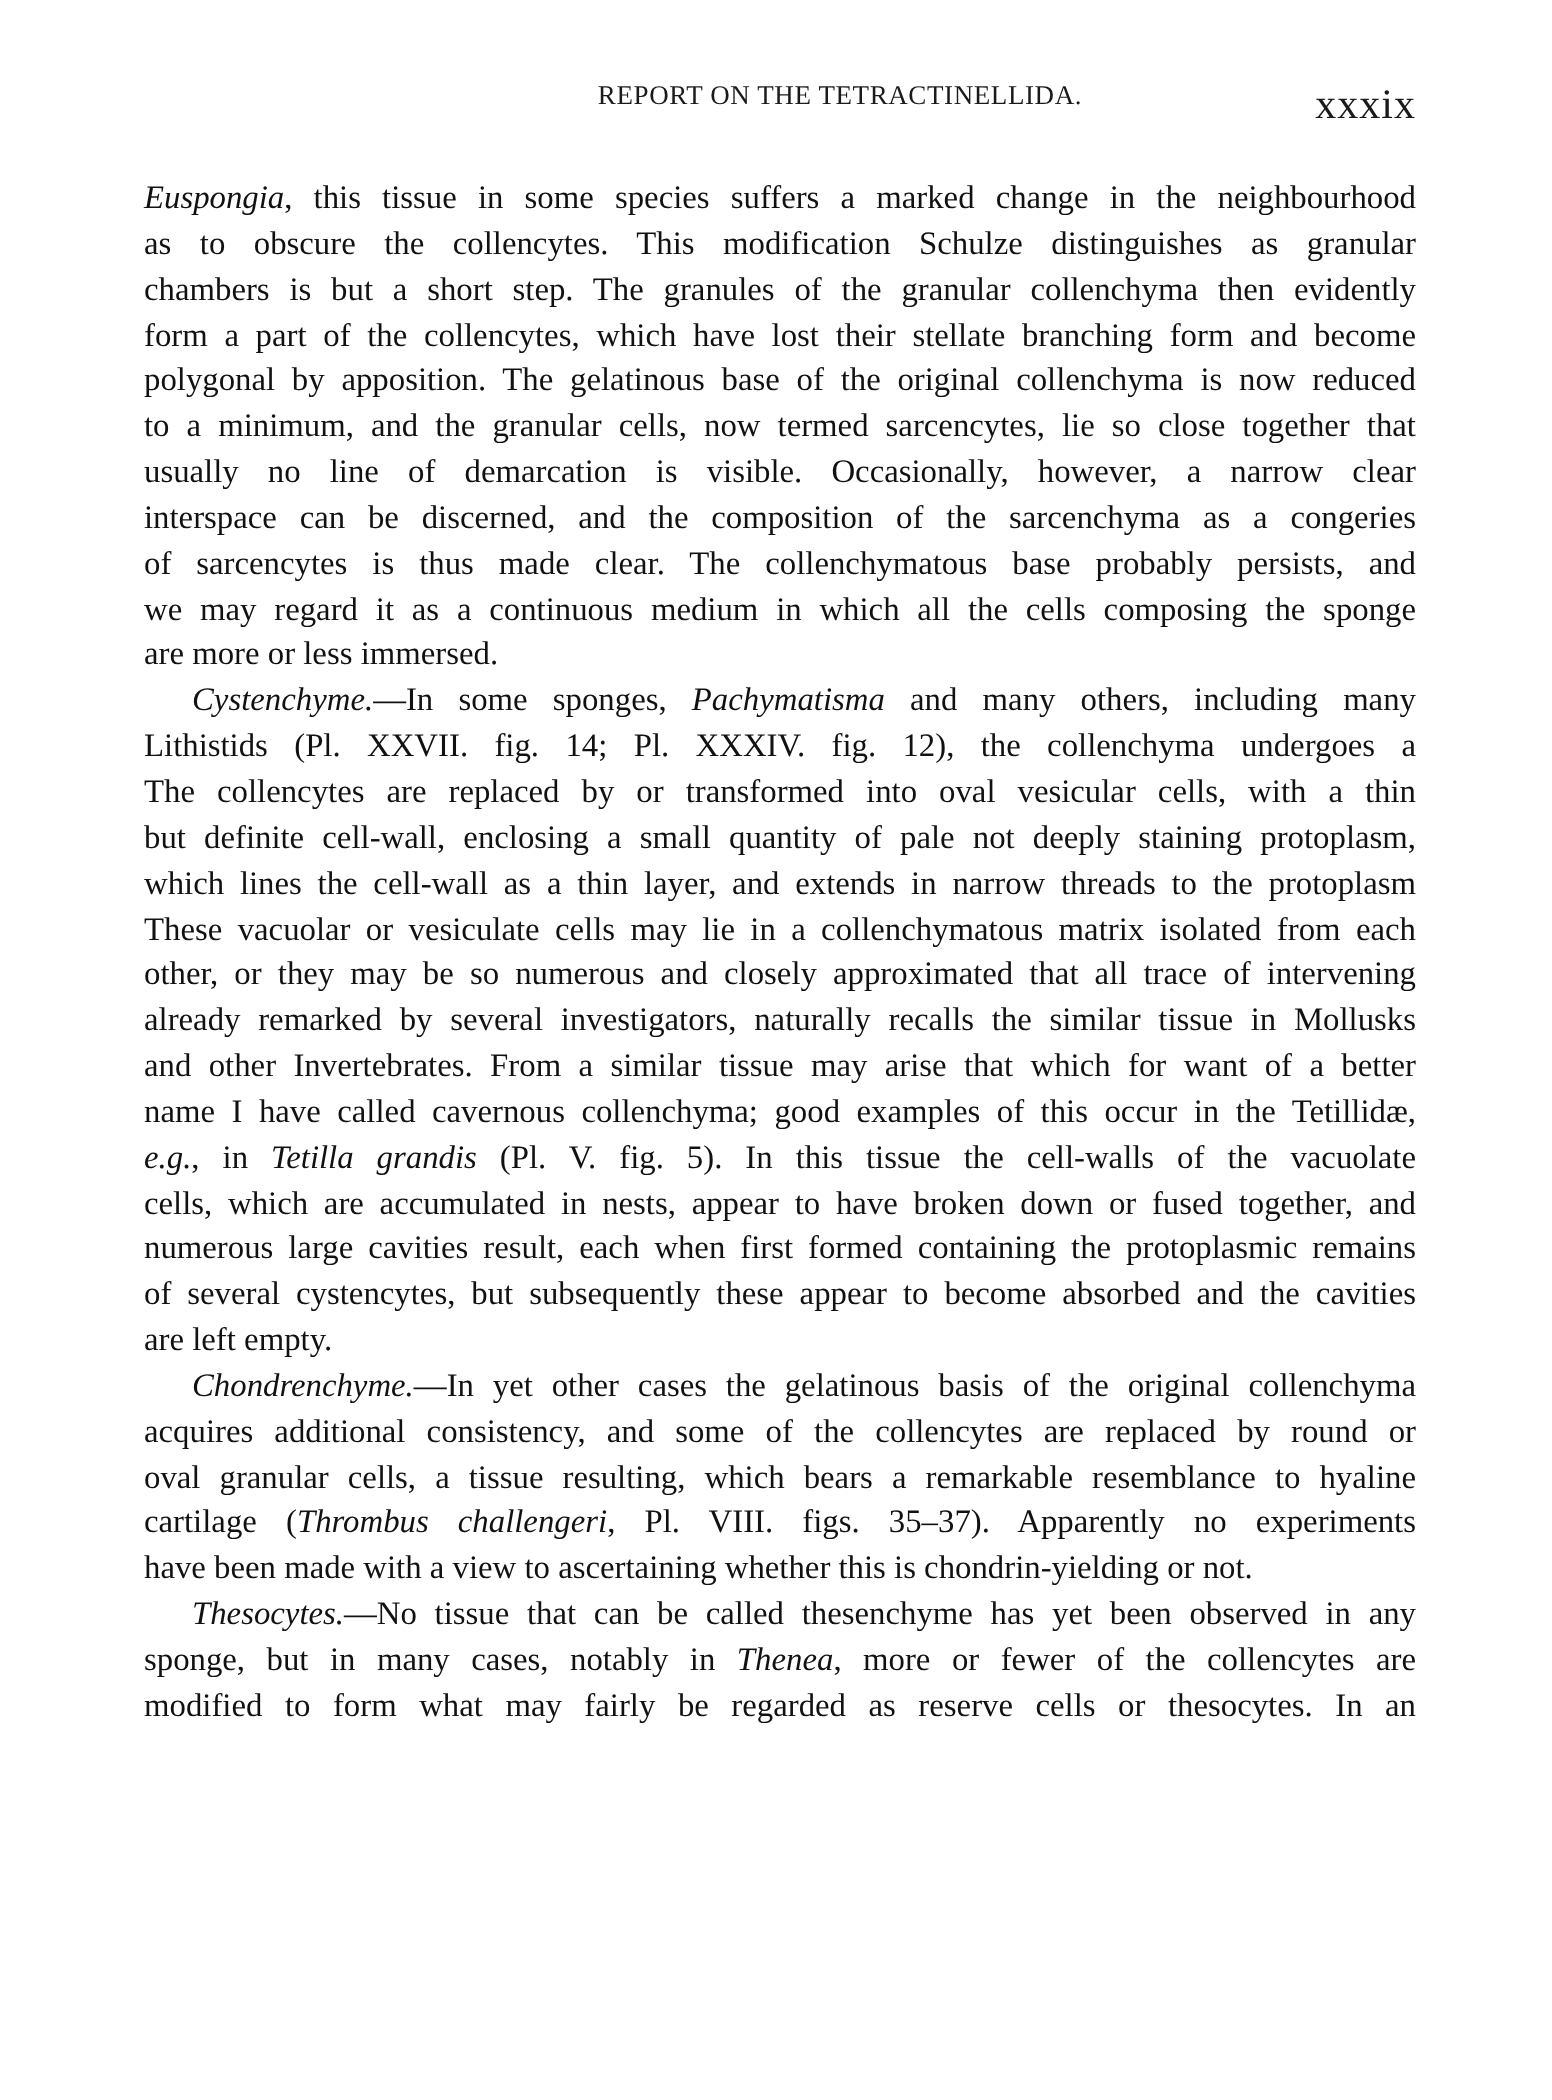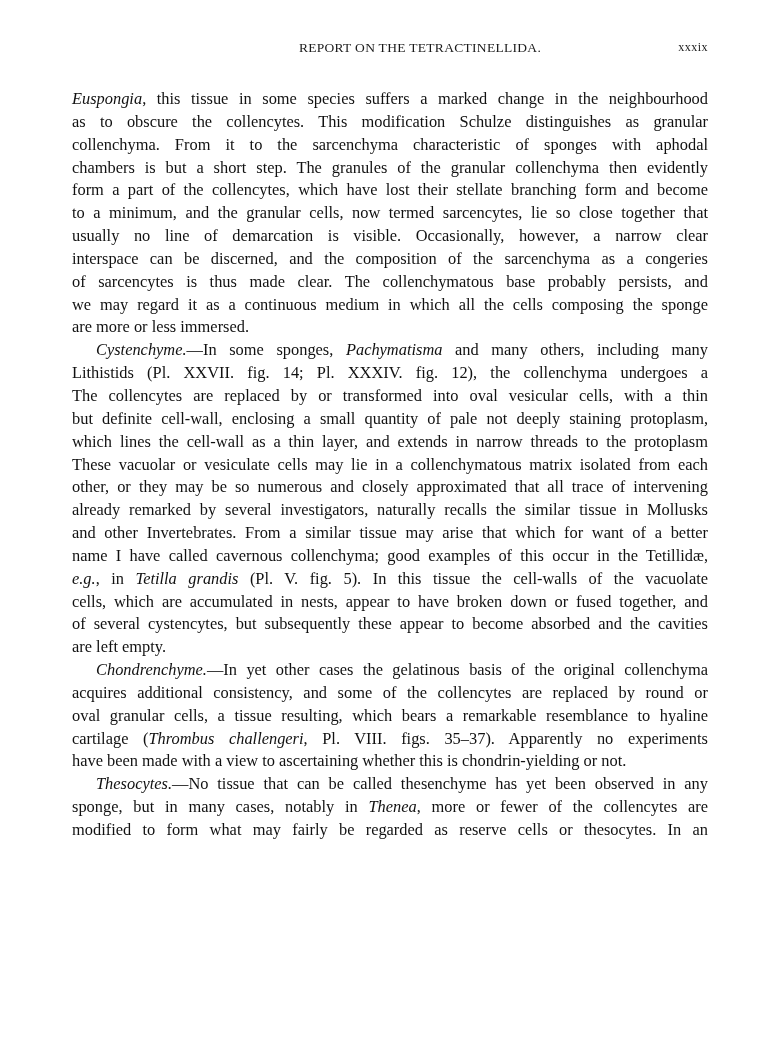--- a/index.html
+++ b/index.html
@@ -1,21 +1,21 @@
 <!DOCTYPE html>
 <html><head>
 <meta charset="utf-8">
 <style>
   html, body { margin: 0; padding: 0; background: #ffffff; }
   body { width: 776px; height: 1050px; position: relative; overflow: hidden; }
   .page { position: absolute; left: 0; top: 0; width: 776px; height: 800px; background: #fff; }
   .running-head { position: absolute; top: 40px; left: 72px; width: 636px; height: 22px;
     font-family: "Liberation Serif", serif; font-size: 13.5px; color: #1a1a1a; letter-spacing: 0.3px; }
   .running-title { position: absolute; left: 0; right: 0; text-align: center; top: 0; padding-left: 60px; }
-  .folio { position: absolute; right: 0; top: 0; font-size: 12px; letter-spacing: 0.5px; }
+  .folio { position: absolute; right: 0; top: 0; font-size: 21px; letter-spacing: 0.5px; }
   .body-text { position: absolute; top: 88px; left: 72px; width: 636px;
     font-family: "Liberation Serif", serif; font-size: 16.4px; color: #111; }
   .line { display: block; height: 22.85px; line-height: 22.85px; text-align: justify; text-align-last: justify; white-space: nowrap; }
   .line.last { text-align-last: left; }
   .line.indent { padding-left: 24px; }
   .line-inner { display: block; text-align: justify; text-align-last: justify; white-space: normal; }
   .line.last .line-inner { text-align-last: left; }
   em { font-style: italic; }
 </style>
 </head>
@@ -28,27 +28,27 @@
   </div>
   <div class="body-text" id="body-text">
       <div>
         <span class="line">
           <span class="line-inner"><em>Euspongia</em><span>, this tissue in some species suffers a marked change in the neighbourhood</span></span>
         </span>
         <span class="line">
           <span class="line-inner"><span>as to obscure the collencytes.  This modification Schulze distinguishes as granular</span></span>
         </span>
         <span class="line">
-          <span class="line-inner"><span>collenchyma.  From it to the sarcenchyma characteristic of sponges with aphodal</span></span>
-        </span>
-        <span class="line">
           <span class="line-inner"><span>chambers is but a short step.  The granules of the granular collenchyma then evidently</span></span>
         </span>
         <span class="line">
           <span class="line-inner"><span>form a part of the collencytes, which have lost their stellate branching form and become</span></span>
+        </span>
+        <span class="line">
+          <span class="line-inner"><span>polygonal by apposition.  The gelatinous base of the original collenchyma is now reduced</span></span>
         </span>
         <span class="line">
           <span class="line-inner"><span>to a minimum, and the granular cells, now termed sarcencytes, lie so close together that</span></span>
         </span>
         <span class="line">
           <span class="line-inner"><span>usually no line of demarcation is visible.  Occasionally, however, a narrow clear</span></span>
         </span>
         <span class="line">
           <span class="line-inner"><span>interspace can be discerned, and the composition of the sarcenchyma as a congeries</span></span>
         </span>
@@ -93,20 +93,23 @@
         <span class="line">
           <span class="line-inner"><span>name I have called cavernous collenchyma; good examples of this occur in the Tetillidæ,</span></span>
         </span>
         <span class="line">
           <span class="line-inner"><em>e.g.</em><span>, in </span><em>Tetilla grandis</em><span> (Pl. V. fig. 5).  In this tissue the cell-walls of the vacuolate</span></span>
         </span>
         <span class="line">
           <span class="line-inner"><span>cells, which are accumulated in nests, appear to have broken down or fused together, and</span></span>
         </span>
         <span class="line">
+          <span class="line-inner"><span>numerous large cavities result, each when first formed containing the protoplasmic remains</span></span>
+        </span>
+        <span class="line">
           <span class="line-inner"><span>of several cystencytes, but subsequently these appear to become absorbed and the cavities</span></span>
         </span>
         <span class="line last">
           <span class="line-inner"><span>are left empty.</span></span>
         </span>
       </div>
       <div>
         <span class="line indent">
           <span class="line-inner"><em>Chondrenchyme.</em><span>—In yet other cases the gelatinous basis of the original collenchyma</span></span>
         </span>

